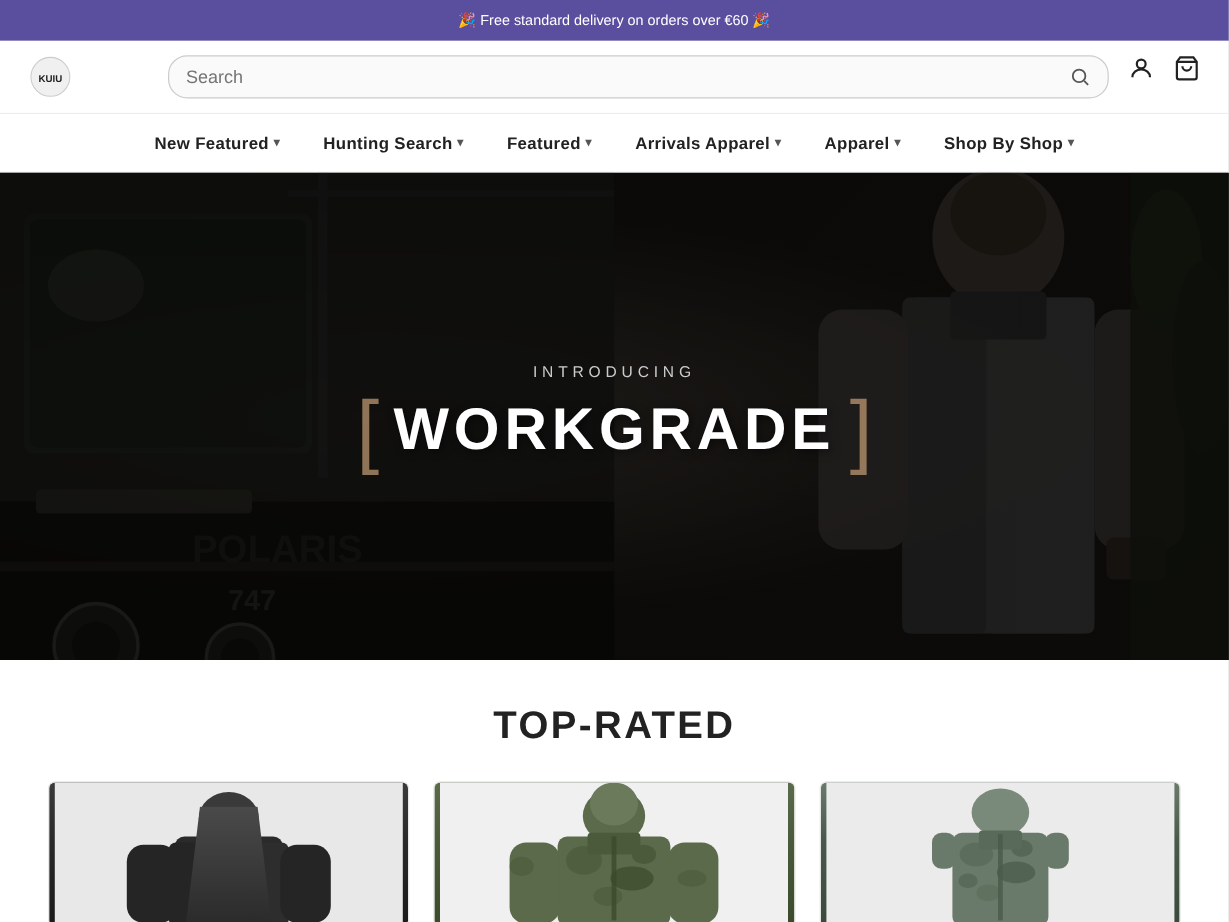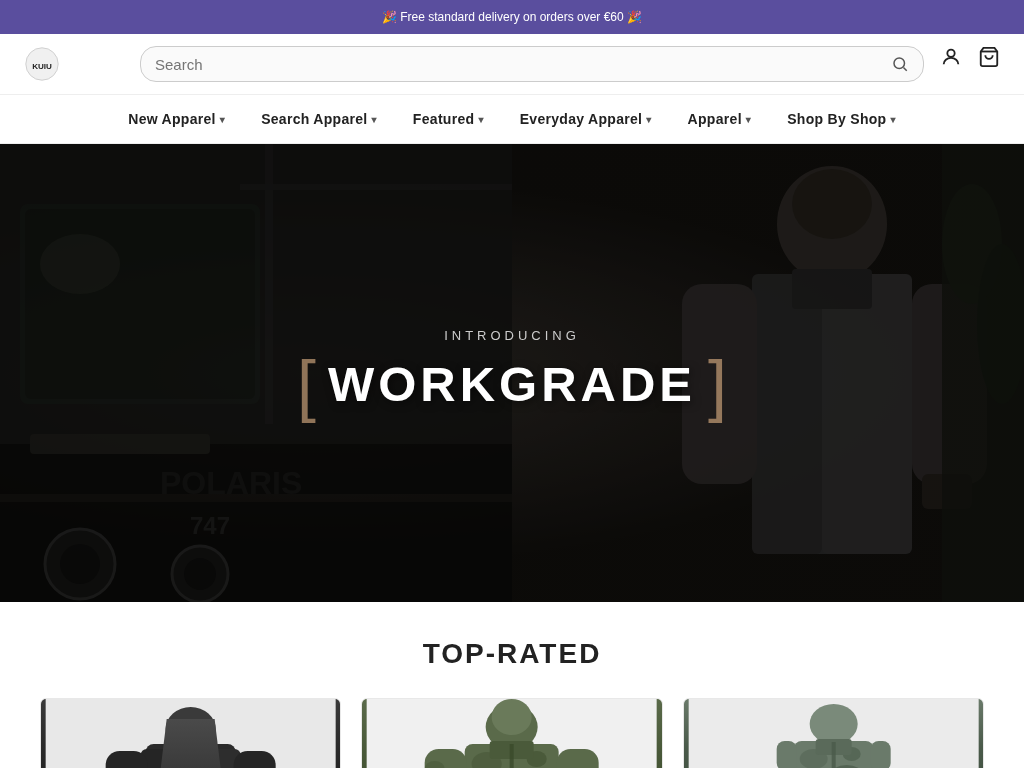--- a/index.html
+++ b/index.html
@@ -102,21 +102,21 @@
       font-size: 10px;
       color: #555;
     }
 
     
     .hero {
       width: 100%;
       position: relative;
       background: #1a1a1a;
       overflow: hidden;
-      height: 458px;
+      height: 406px;
       display: flex;
       align-items: center;
       justify-content: center;
     }
     
     .hero-scene {
       position: absolute;
       inset: 0;
       background:
         radial-gradient(ellipse at 30% 50%, rgba(60,55,50,0.9) 0%, rgba(20,18,15,0.95) 60%),
@@ -163,21 +163,21 @@
       text-shadow: 2px 2px 8px rgba(0,0,0,0.5);
     }
 
     
     .top-rated-section {
       padding: 36px 40px 24px;
       background: #fff;
     }
     .top-rated-title {
       text-align: center;
-      font-size: 28px;
+      font-size: 32px;
       font-weight: 900;
       letter-spacing: 2px;
       text-transform: uppercase;
       color: #222;
       margin-bottom: 28px;
     }
     .products-grid {
       display: grid;
       grid-template-columns: repeat(3, 1fr);
       gap: 20px;
@@ -258,33 +258,33 @@
         <path d="M6 2L3 6v14a2 2 0 002 2h14a2 2 0 002-2V6l-3-4z"></path>
         <line x1="3" y1="6" x2="21" y2="6"></line>
         <path d="M16 10a4 4 0 01-8 0"></path>
       </svg>
     </button>
   </div>
 </header>
 
 <nav class="nav">
   <a class="nav-item" href="#">
-    <span>New Apparel</span>
-    <span class="nav-chevron">▾</span>
-  </a>
-  <a class="nav-item" href="#">
-    <span>Search Apparel</span>
+    <span>New Featured</span>
+    <span class="nav-chevron">▾</span>
+  </a>
+  <a class="nav-item" href="#">
+    <span>Hunting Search</span>
     <span class="nav-chevron">▾</span>
   </a>
   <a class="nav-item" href="#">
     <span>Featured</span>
     <span class="nav-chevron">▾</span>
   </a>
   <a class="nav-item" href="#">
-    <span>Everyday Apparel</span>
+    <span>Arrivals Apparel</span>
     <span class="nav-chevron">▾</span>
   </a>
   <a class="nav-item" href="#">
     <span>Apparel</span>
     <span class="nav-chevron">▾</span>
   </a>
   <a class="nav-item" href="#">
     <span>Shop By Shop</span>
     <span class="nav-chevron">▾</span>
   </a>

